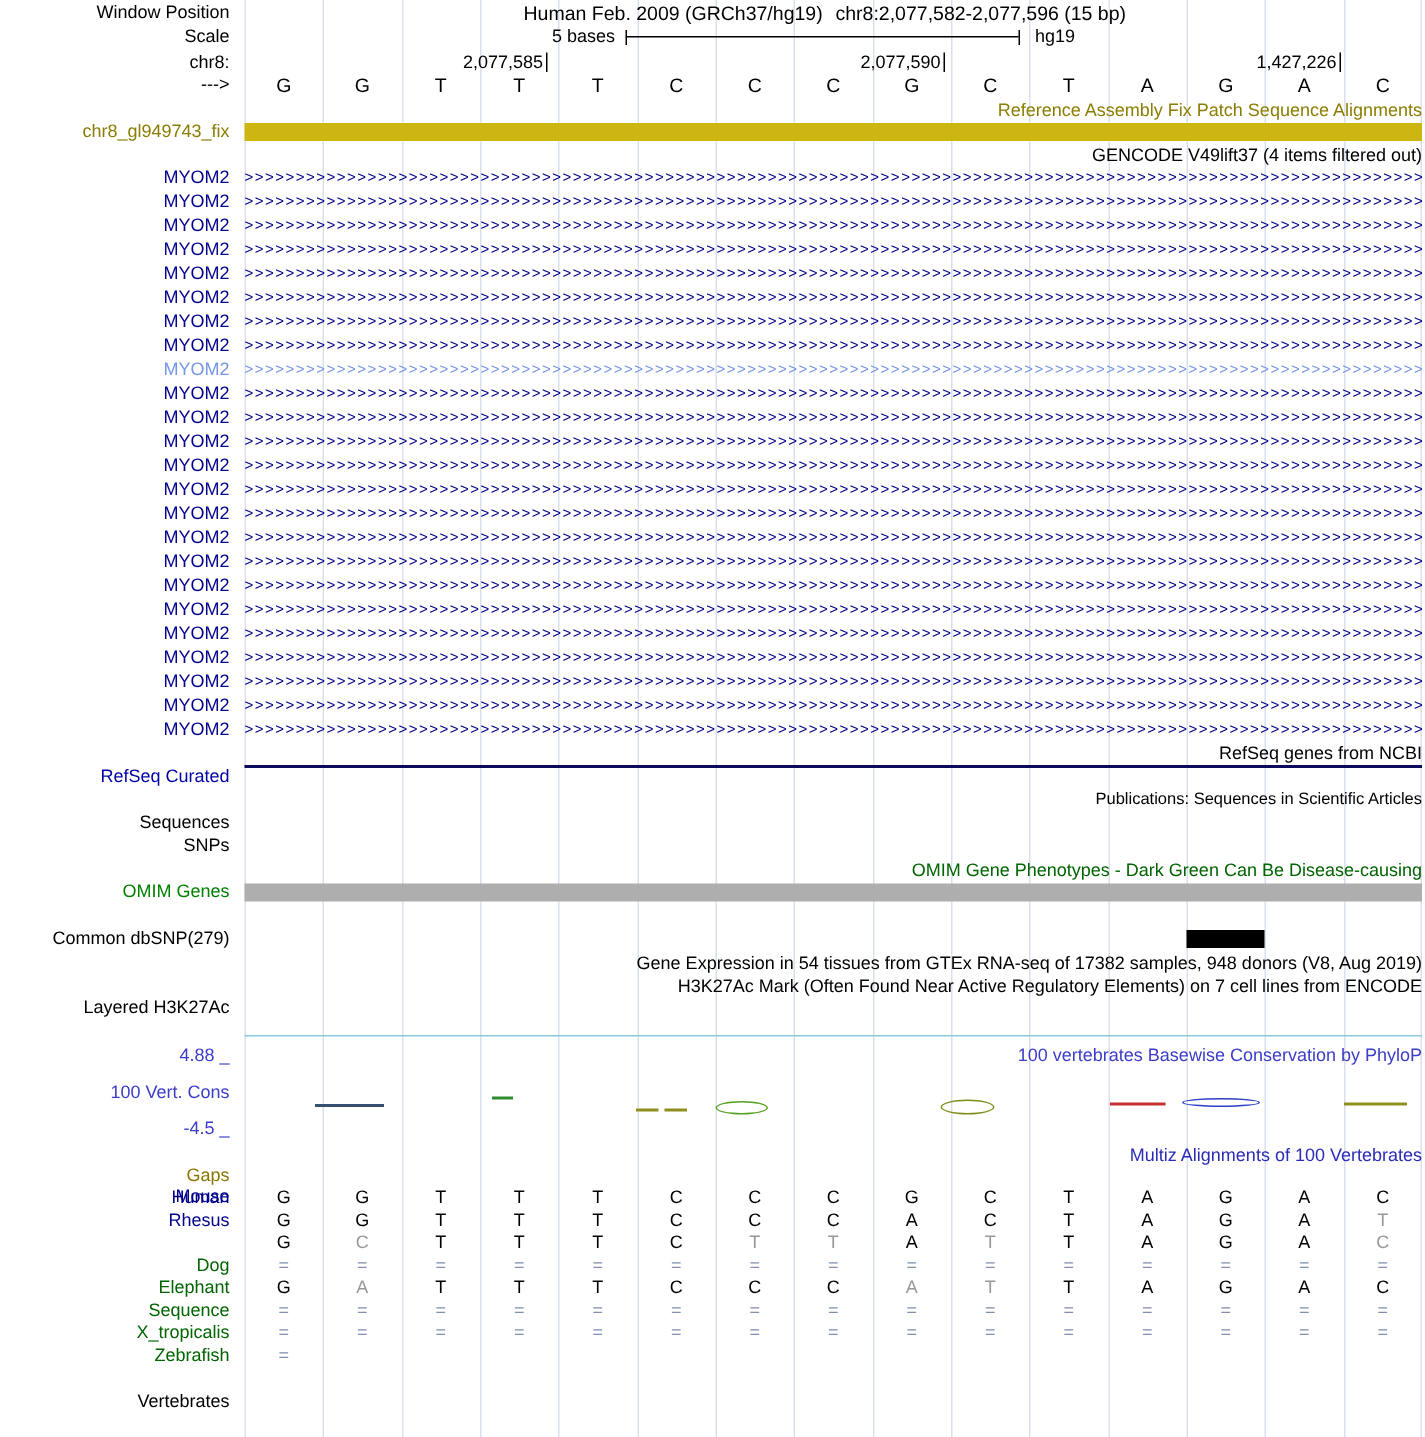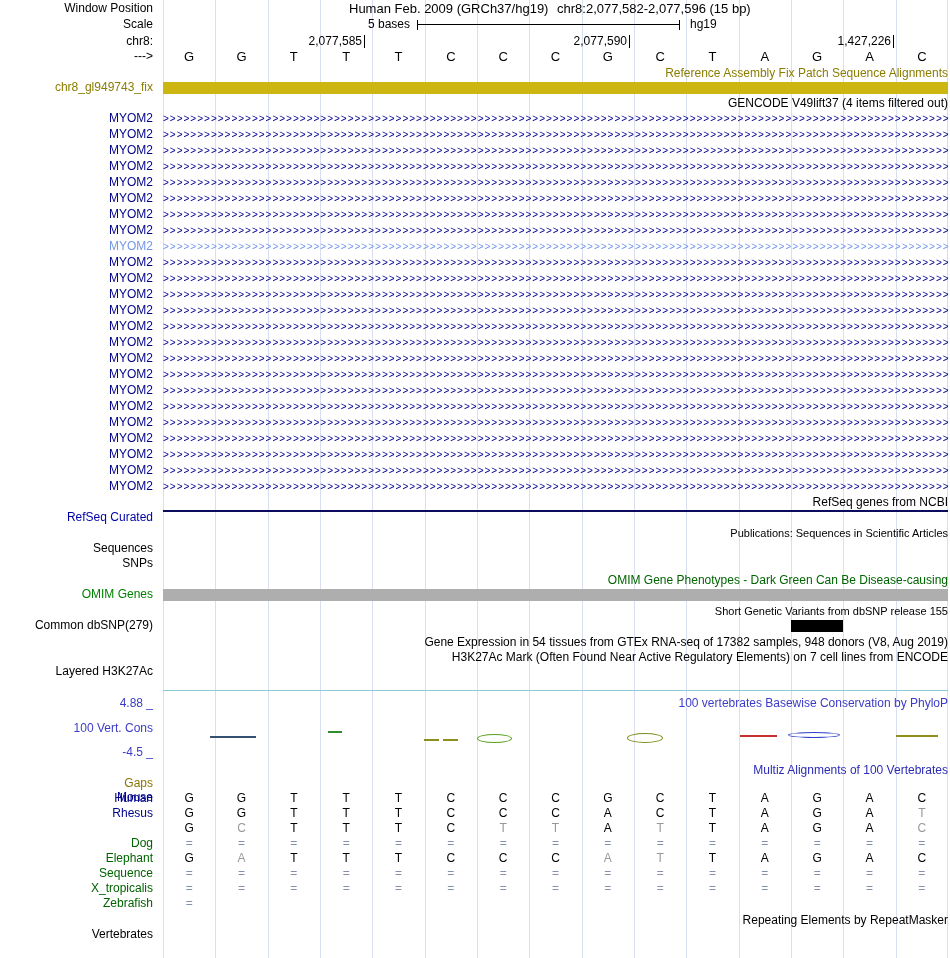--- a/index.html
+++ b/index.html
@@ -144,21 +144,20 @@
   <div class="abs left-label" style="top: 511px; color: rgb(0, 0, 168);">RefSeq Curated</div>
 
   <div class="abs ctr small" style="top:527px">Publications: Sequences in Scientific Articles</div>
   <div class="abs left-label" style="top:542px">Sequences</div>
   <div class="abs left-label" style="top:557px">SNPs</div>
 
   <div class="abs ctr" style="top: 574px; color: rgb(0, 100, 0);">OMIM Gene Phenotypes - Dark Green Can Be Disease-causing</div>
   <div class="abs" style="top: 589px; left: 163px; width: 785px; height: 12px; background-color: rgb(174, 174, 174);"></div>
   <div class="abs left-label" style="top: 588px; color: rgb(0, 128, 0);">OMIM Genes</div>
 
-  <div class="abs ctr small" style="top:605px">Short Genetic Variants from dbSNP release 155</div>
   <div class="abs left-label" style="top:619px">Common dbSNP(279)</div>
   <div id="snp-box" class="abs" style="top: 620px; height: 12px; left: 791px; width: 52.3333px; background: rgb(0, 0, 0);"></div>
 
   <div class="abs ctr" style="top:636px">Gene Expression in 54 tissues from GTEx RNA-seq of 17382 samples, 948 donors (V8, Aug 2019)</div>
   <div class="abs ctr" style="top:651px">H3K27Ac Mark (Often Found Near Active Regulatory Elements) on 7 cell lines from ENCODE</div>
   <div class="abs left-label" style="top:665px">Layered H3K27Ac</div>
   <div class="abs" style="top: 690px; left: 163px; width: 785px; height: 1px; background-color: rgb(138, 203, 220);"></div>
 
   <div class="abs left-label" style="top: 697px; color: rgb(60, 60, 200);">4.88 _</div>
   <div class="abs ctr" style="top: 697px; color: rgb(60, 60, 200);">100 vertebrates Basewise Conservation by PhyloP</div>
@@ -288,15 +287,14 @@
       <div class="col" style="left: 634px; top: 882px; width: 52.3333px; color: rgb(130, 144, 172);">=</div>
       <div class="col" style="left: 686.333px; top: 882px; width: 52.3333px; color: rgb(130, 144, 172);">=</div>
       <div class="col" style="left: 738.667px; top: 882px; width: 52.3333px; color: rgb(130, 144, 172);">=</div>
       <div class="col" style="left: 791px; top: 882px; width: 52.3333px; color: rgb(130, 144, 172);">=</div>
       <div class="col" style="left: 843.333px; top: 882px; width: 52.3333px; color: rgb(130, 144, 172);">=</div>
       <div class="col" style="left: 895.667px; top: 882px; width: 52.3333px; color: rgb(130, 144, 172);">=</div>
       <div class="abs left-label" style="top: 897px; color: rgb(0, 100, 0);">Zebrafish</div>
       <div class="col" style="left: 163px; top: 897px; width: 52.3333px; color: rgb(130, 144, 172);">=</div>
     </div>
 
-  <div class="abs ctr" style="top:914px">Repeating Elements by RepeatMasker</div>
   <div class="abs left-label" style="top:928px">Vertebrates</div>
 </div>
 
 </body></html>

